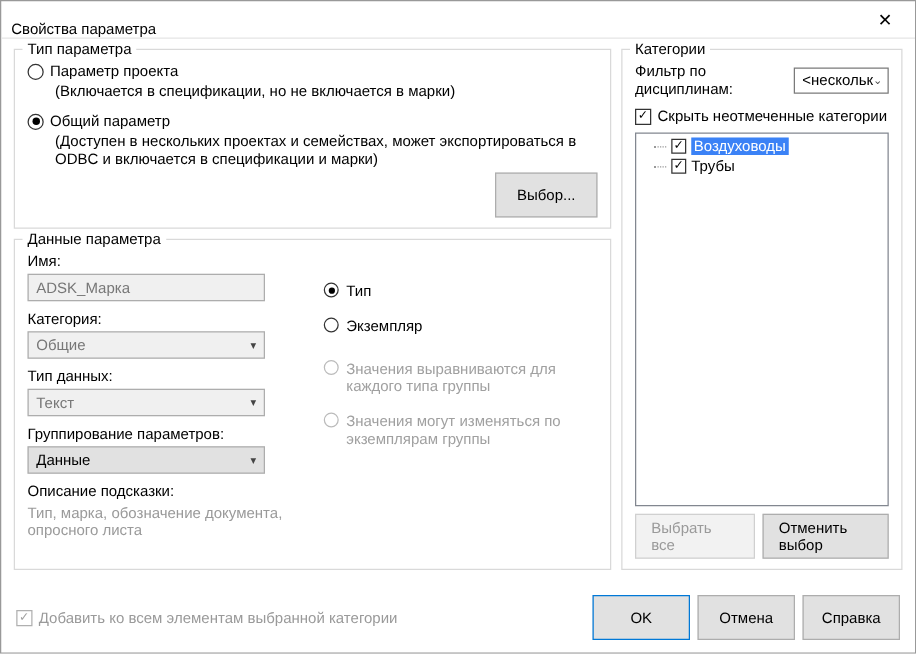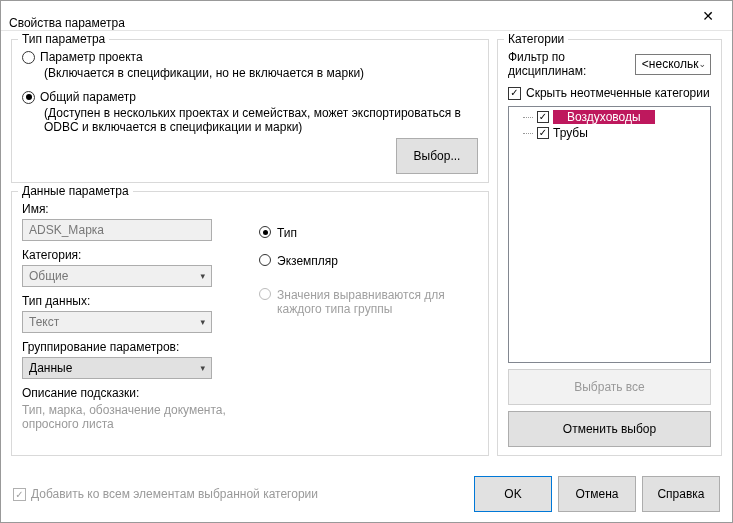--- a/index.html
+++ b/index.html
@@ -168,27 +168,27 @@
   background: #fff;
   padding: 2px;
   overflow: hidden;
 }
 .tree-item {
   display: flex; align-items: center; gap: 4px;
   padding: 1px 2px 1px 12px;
   font-size: 12px;
 }
 .tree-item .checkbox { width: 12px; height: 12px; }
-.tree-item.selected .lbl { background: #be185d; color: #fff; padding: 0 14px; }
+.tree-item.selected .lbl { background: #3b82f6; color: #fff; padding: 0 2px; }
 .dash {
   width: 10px; height: 1px; display: inline-block;
   border-top: 1px dotted #999;
   flex-shrink: 0;
 }
-.cat-btn-row { display: flex; gap: 6px; margin-top: 6px; justify-content: flex-end; flex-direction: column;}
+.cat-btn-row { display: flex; gap: 6px; margin-top: 6px; justify-content: flex-end;}
 .footer {
   display: flex;
   align-items: center;
   justify-content: space-between;
   padding: 6px 12px 10px 12px;
   gap: 10px;
 }
 .footer-left { display: flex; align-items: flex-end; gap: 5px; color: #9a9a9a; }
 .footer-right { display: flex; gap: 6px; }
 .hint { color: #9a9a9a; font-size: 12px; }
@@ -283,20 +283,24 @@
             <div class="radio-line" style="margin-bottom:20px">
               <span class="radio-s"></span>
               <span>Экземпляр</span>
             </div>
 
             <div class="radio-line dis">
               <span class="radio-s disabled"></span>
               <span>Значения выравниваются для каждого типа группы</span>
             </div>
 
+            <div class="radio-line dis">
+              <span class="radio-s disabled"></span>
+              <span>Значения могут изменяться по экземплярам группы</span>
+            </div>
 
           </div>
         </div>
       </div>
 
     </div>
 
     <div class="right-col">
       <div class="groupbox" style="flex:1; display:flex; flex-direction:column;">
         <span class="legend">Категории</span>

